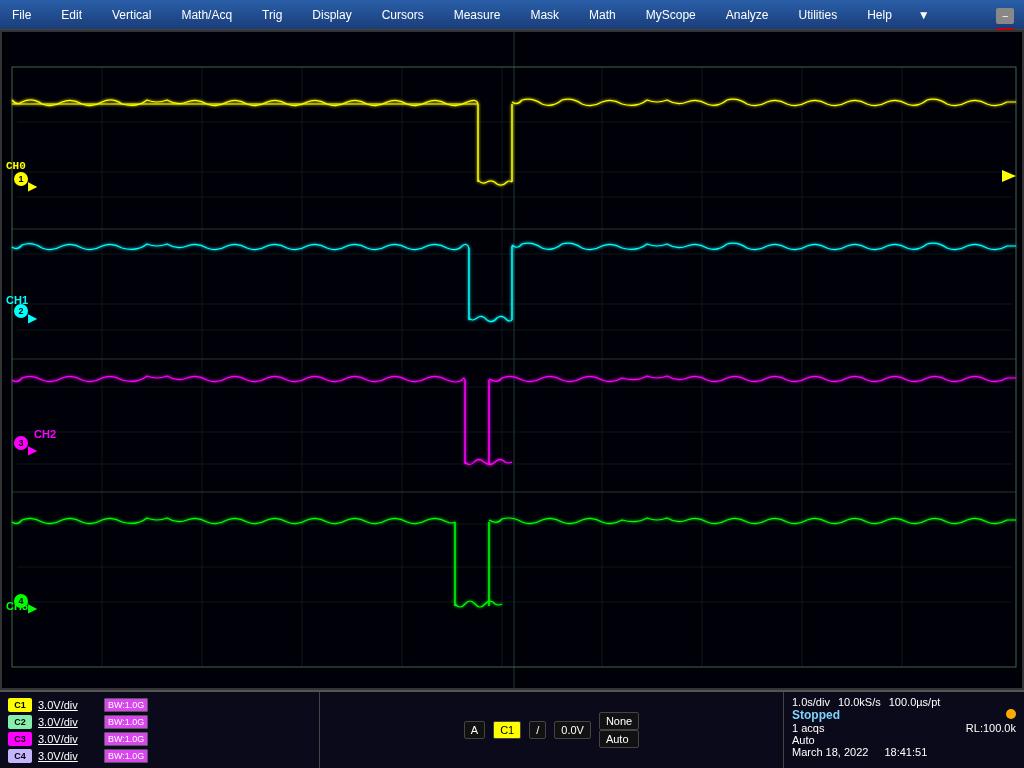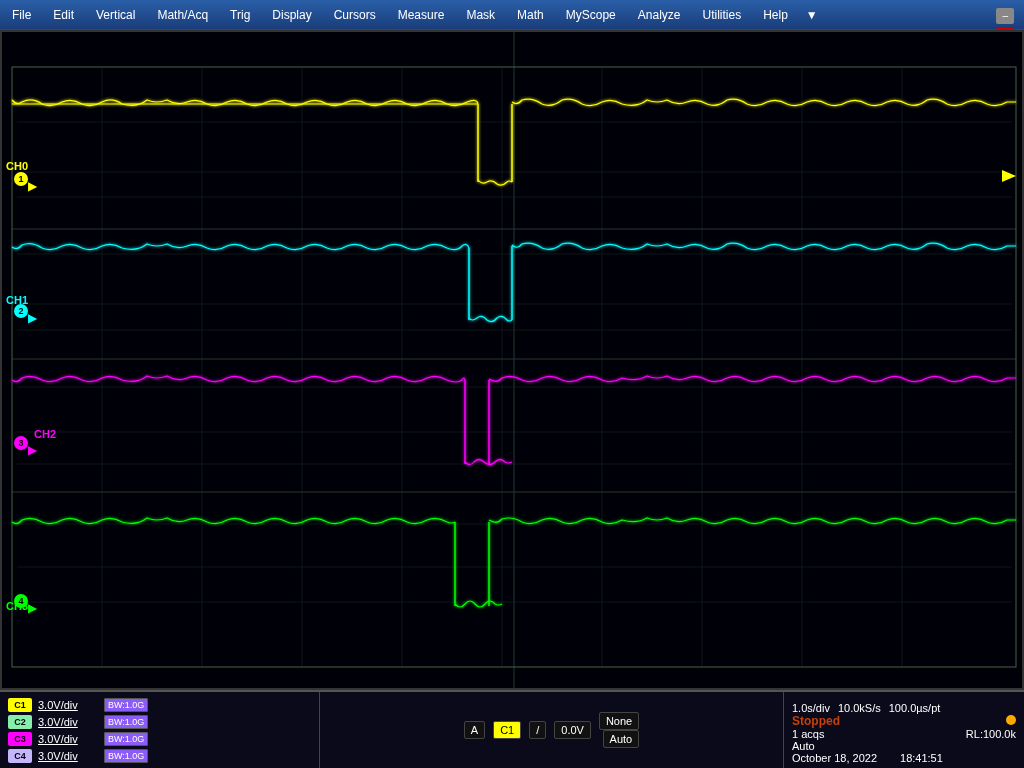--- a/index.html
+++ b/index.html
@@ -18,21 +18,21 @@
       background: linear-gradient(to bottom, #2a5fa8, #1a3d7a);
       display: flex;
       align-items: center;
       justify-content: space-between;
       padding: 0 4px;
       border-bottom: 1px solid #444;
     }
     #menu-area {
       display: flex;
       align-items: center;
-      gap: 6px;
+      gap: 14px;
     }
     .menu-item {
       color: white;
       font-size: 12px;
       padding: 2px 8px;
       cursor: pointer;
       border-radius: 2px;
     }
     #tek-logo {
       display: flex;
@@ -131,21 +131,21 @@
     }
 
     .ch-vdiv {
       color: white;
       font-size: 11px;
       min-width: 60px;
       text-decoration: underline;
     }
 
     .bw-badge {
-      background: #8b5cf6;
+      background: #d946ef;
       border: 1px solid #555;
       color: white;
       font-size: 9px;
       padding: 1px 3px;
       border-radius: 1px;
     }
 
     #trigger-area {
       flex: 1;
       display: flex;
@@ -162,34 +162,34 @@
       border-radius: 2px;
       padding: 2px 6px;
       color: white;
       font-size: 11px;
     }
 
     #time-area {
       width: 240px;
       display: flex;
       flex-direction: column;
-      justify-content: flex-end;
+      justify-content: flex-start;
       padding: 4px 8px;
     }
 
     .time-row {
       display: flex;
       gap: 8px;
       font-size: 11px;
       color: white;
       align-items: center;
     }
 
     .stopped-text {
-      color: #c2410c;
+      color: #7dd3fc;
       font-weight: bold;
       font-size: 12px;
     }
 
     .acq-indicator {
       width: 10px;
       height: 10px;
       background: #ffaa00;
       border-radius: 50%;
       display: inline-block;
@@ -354,21 +354,21 @@
 
       <line x1="487" y1="574" x2="487" y2="490" stroke="#00ff00" stroke-width="1.5"></line>
 
       <path d="M487,488 Q495,493 500,487 Q510,484 520,490 Q530,494 540,488 Q550,484 560,490 Q570,494 580,488 Q590,484 600,490 Q610,494 620,488 Q635,492 645,486 Q655,490 665,486 Q675,492 685,488 Q695,484 705,490 Q715,494 725,488 Q735,484 745,490 Q755,494 765,488 Q775,484 785,490 Q795,494 805,488 Q815,484 825,490 Q835,494 845,488 Q855,484 865,490 Q875,494 885,488 Q895,484 905,490 Q915,494 925,488 Q935,484 945,490 Q955,494 965,488 Q975,484 985,490 Q995,494 1005,488 L1014,488" stroke="#00ff00" stroke-width="1.2" fill="none"></path>
     </g>
 
     <polygon points="1014,144 1000,138 1000,150" fill="#ffff00"></polygon>
 
   </svg>
 
-  <div class="ch-label" style="color:#ffff00; top:128px;">CH0</div>
+  <div class="ch-label" style="color:#ffff00; top:128px;font-family:Liberation Mono, monospace;">CH0</div>
   <div class="ch-label" style="color:#00ffff; top:262px;">CH1</div>
   <div class="ch-label" style="color:#ff00ff; top:396px;margin-left:28px;">CH2</div>
   <div class="ch-label" style="color:#00ff00; top:568px;">CH3</div>
 
   <div class="ch-arrow" style="background:#ffff00; top:140px;">1</div>
   <div class="ch-arrow" style="background:#00ffff; top:272px;">2</div>
   <div class="ch-arrow" style="background:#ff00ff; top:404px;">3</div>
   <div class="ch-arrow" style="background:#00ff00; top:562px;">4</div>
 
   <div style="position:absolute; left:26px; top:147px; color:#ffff00; font-size:12px;">▶</div>
@@ -401,21 +401,21 @@
       <span class="ch-vdiv">3.0V/div</span>
       <span class="bw-badge">BW:1.0G</span>
     </div>
   </div>
 
   <div id="trigger-area">
     <div class="trig-box">A</div>
     <div class="trig-box" style="background:#ffff00; color:black;">C1</div>
     <div class="trig-box">/</div>
     <div class="trig-box">0.0V</div>
-    <div style="display:flex; flex-direction:column; align-items:flex-end;">
+    <div style="display:flex; flex-direction:column; ">
       <div class="trig-box">None</div>
       <div class="trig-box">Auto</div>
     </div>
   </div>
 
   <div id="time-area">
     <div class="time-row">
       <span>1.0s/div</span>
       <span>10.0kS/s</span>
       <span>100.0µs/pt</span>
@@ -427,18 +427,18 @@
       </span>
     </div>
     <div class="time-row">
       <span>1 acqs</span>
       <span style="margin-left:auto;">RL:100.0k</span>
     </div>
     <div class="time-row">
       <span>Auto</span>
     </div>
     <div class="time-row">
-      <span>October 18, 2022</span>
-      <span style="margin-left:15px;">18:41:51</span>
+      <span>March 18, 2022</span>
+      <span style="margin-left:8px;">18:41:51</span>
     </div>
   </div>
 
 </div>
 
 </body></html>

